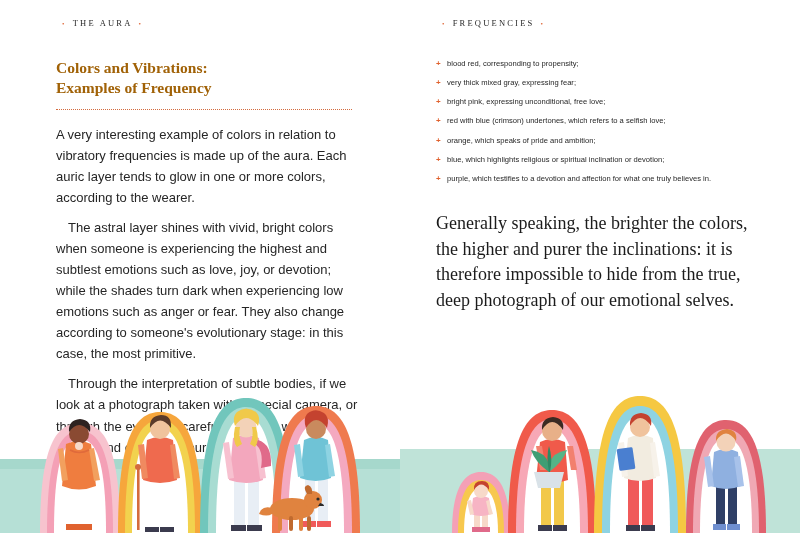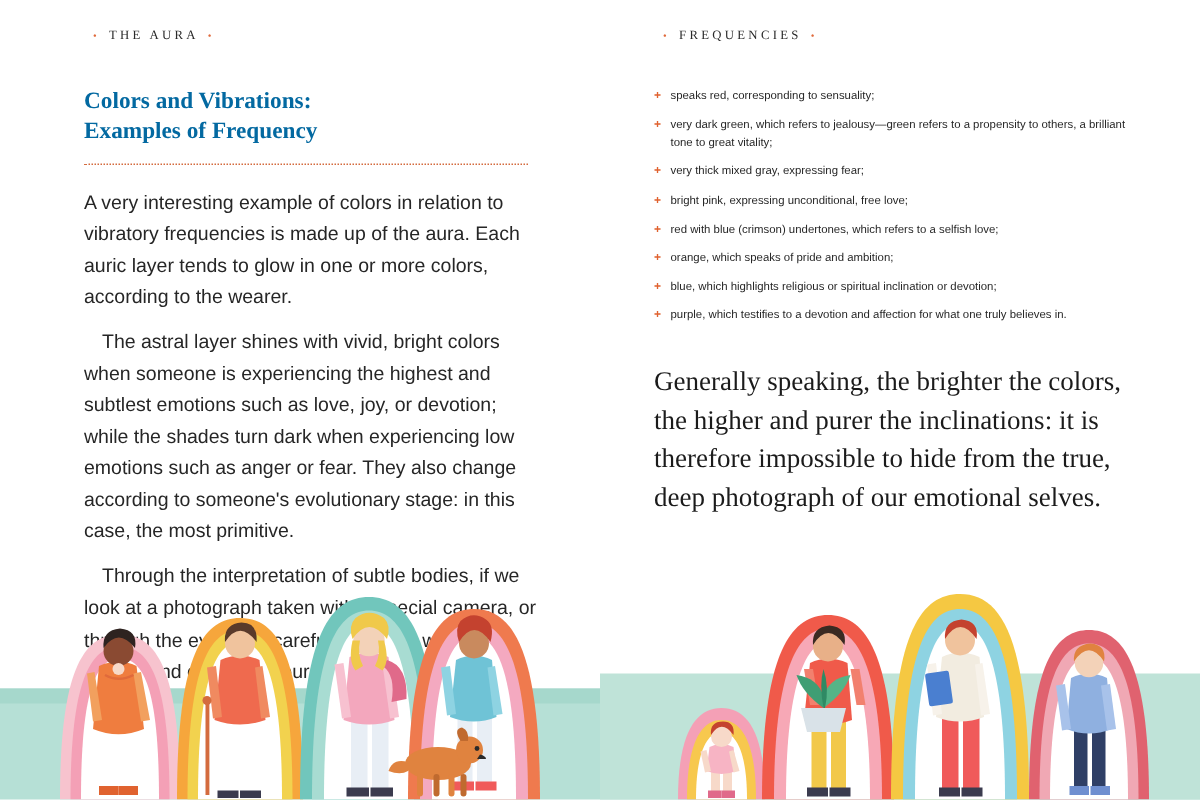--- a/index.html
+++ b/index.html
@@ -33,21 +33,21 @@
     margin:0 0 30px 0;
     white-space:nowrap;
   }
   .runhead .orn{color:#e06a3b;font-size:7px;margin:0 6px;}
 
   h1.title{
     font-family:"Liberation Serif", serif;
     font-weight:bold;
     font-size:15.5px;
     line-height:1.32;
-    color:#0369a1;
+    color:#a16207;
     margin:0 0 2px 0;
   }
   .rule-dots{
     height:6px;
     margin:4px 0 14px 0;
     border-bottom:1px dotted #d46b3e;
     width:96%;
   }
   p.body{
     font-size:13px;
@@ -131,22 +131,21 @@
       <li>dark red on a black base, evoking anger;</li>
     </ul>
   </div>
 
   <div class="page page-right">
     <div class="runhead">
       <span class="orn">•</span><span>FREQUENCIES</span><span class="orn">•</span>
     </div>
 
     <ul class="list right-list">
-      <li>speaks red, corresponding to sensuality;</li>
-      <li>very dark green, which refers to jealousy—green refers to a propensity to others, a brilliant tone to great vitality;</li>
+      <li>blood red, corresponding to propensity;</li>
       <li>very thick mixed gray, expressing fear;</li>
       <li>bright pink, expressing unconditional, free love;</li>
       <li>red with blue (crimson) undertones, which refers to a selfish love;</li>
       <li>orange, which speaks of pride and ambition;</li>
       <li>blue, which highlights religious or spiritual inclination or devotion;</li>
       <li>purple, which testifies to a devotion and affection for what one truly believes in.</li>
     </ul>
 
     <p class="pullquote">Generally speaking, the brighter the colors, the higher and purer the inclinations: it is therefore impossible to hide from the true, deep photograph of our emotional selves.</p>
   </div>

